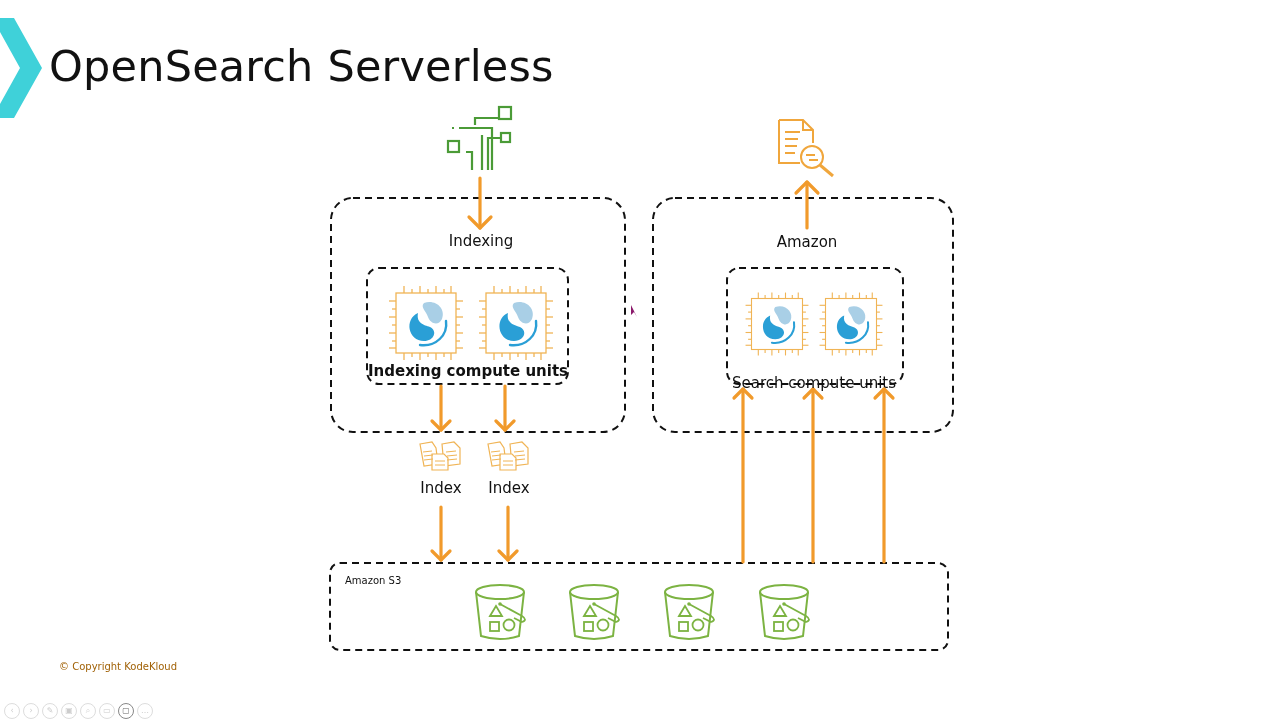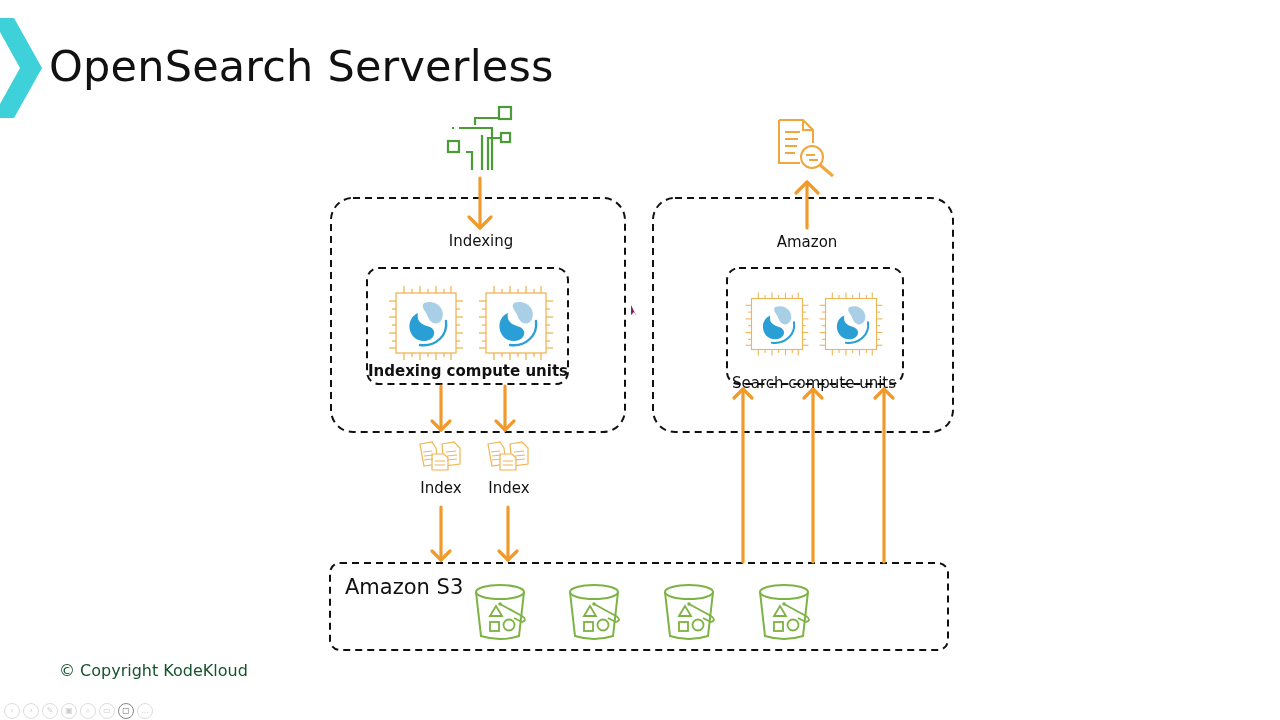--- a/index.html
+++ b/index.html
@@ -1,20 +1,20 @@
 <!DOCTYPE html>
 <html><head>
 <meta charset="utf-8">
 <style>
   html, body { margin: 0; padding: 0; background: #ffffff; }
   body { width: 1280px; height: 720px; position: relative; overflow: hidden; font-family: "DejaVu Sans", sans-serif; }
   .abs { position: absolute; }
   #title { left: 49px; top: 41px; font-size: 43px; color: #111; letter-spacing: 0.2px; white-space: nowrap; text-align: right; }
   .lbl { font-size: 15px; color: #111; white-space: nowrap; transform: translateX(-50%); }
-  #copyright { left: 59px; top: 661px; font-size: 16px; color: #14532d; white-space: nowrap; }
+  #copyright { left: 59px; top: 661px; font-size: 10px; color: #a16207; white-space: nowrap; }
   #diagram { left: 0; top: 0; }
   .toolbar { left: 4px; top: 703px; display: flex; gap: 3px; }
   .tb-btn { width: 14px; height: 14px; border-radius: 50%; border: 1px solid #ddd; font-size: 8px; color: #ccc; display: flex; align-items: center; justify-content: center; line-height: 1; }
   .tb-btn.active { border-color: #888; color: #666; }
 </style>
 </head>
 <body>
 
 <svg id="diagram" class="abs" width="1280" height="720" viewBox="0 0 1280 720">
   <defs>
@@ -176,21 +176,21 @@
 </svg>
 
 <div id="title" class="abs">OpenSearch Serverless</div>
 
 <div class="abs lbl" style="left:481px; top:232px;">Indexing</div>
 <div class="abs lbl" style="left:807px; top:233px;">Amazon</div>
 <div class="abs lbl" style="left:468px; top:362px;font-weight:bold;">Indexing compute units</div>
 <div class="abs lbl" style="left:814px; top:374px;">Search compute units</div>
 <div class="abs lbl" style="left:441px; top:479px;">Index</div>
 <div class="abs lbl" style="left:509px; top:479px;">Index</div>
-<div class="abs" style="left:345px; top:575px; font-size:21px; color:#111;">Amazon S3</div>
+<div class="abs" style="left:345px; top:575px; font-size:10px; color:#111;">Amazon S3</div>
 
 <div id="copyright" class="abs">© Copyright KodeKloud</div>
 
 <div class="abs toolbar">
   <span class="tb-btn">‹</span>
   <span class="tb-btn">›</span>
   <span class="tb-btn">✎</span>
   <span class="tb-btn">▣</span>
   <span class="tb-btn">⌕</span>
   <span class="tb-btn">▭</span>

